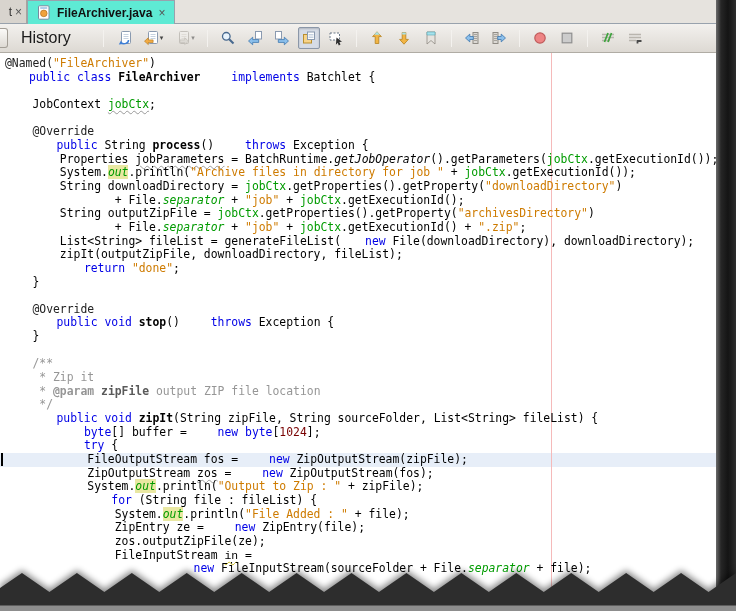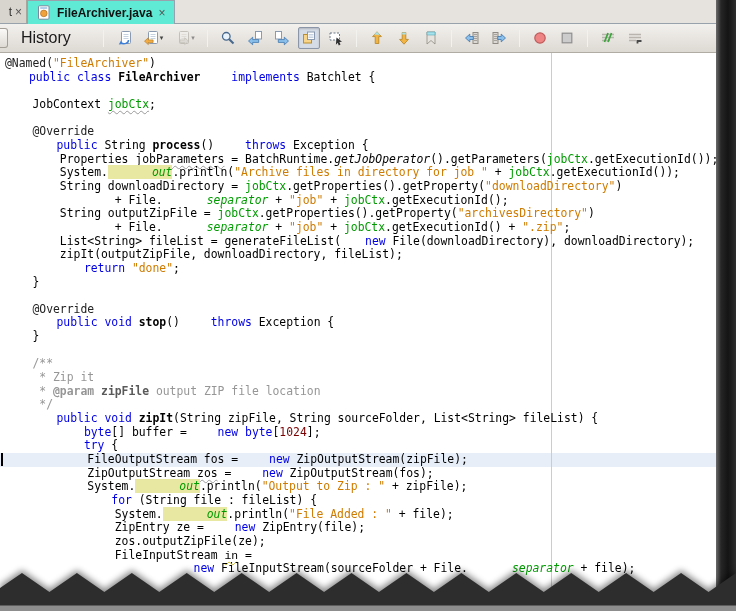--- a/index.html
+++ b/index.html
@@ -42,21 +42,21 @@
   .caret-bar { position:absolute; left:1px; top:400px; width:2px; height:13px; background:#000; z-index:3; }
 
   
   .p   { color:#000; }
   .k   { color:#0000e6;margin-left:24px; }
   .s   { color:#ce7b00; }
   .c   { color:#969696; }
   .cjt { color:#969696; font-weight:bold; }
   .cjn { color:#5a5a5a; font-weight:bold; }
   .f   { color:#009b00; }
-  .sf  { color:#009b00; font-style:italic;padding-left:44px; }
+  .sf  { color:#009b00; font-style:italic; }
   .sm  { font-style:italic; color:#000; }
   .m   { font-weight:bold; color:#000; }
   .cls { font-weight:bold; color:#000; }
   .ann { color:#222;margin-top:32px; }
   .n   { color:#780000; }
   .hl  { background:#e9e8a2; }
   .ug  { text-decoration:underline wavy #9a9a9a; text-decoration-thickness:1px; text-underline-offset:2px; }
   .uy  { text-decoration:underline wavy #cdbe1e; text-decoration-thickness:1px; text-underline-offset:2px;font-family:Liberation Mono, monospace; }
 
   

